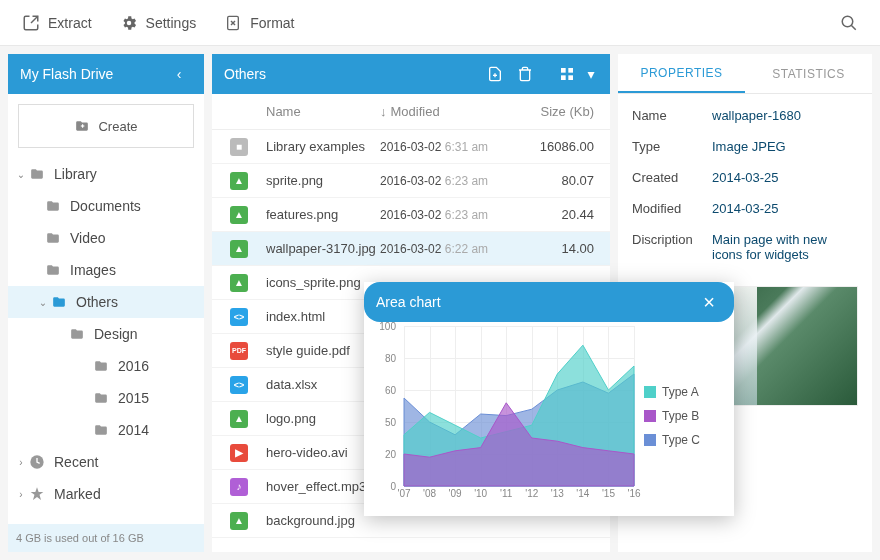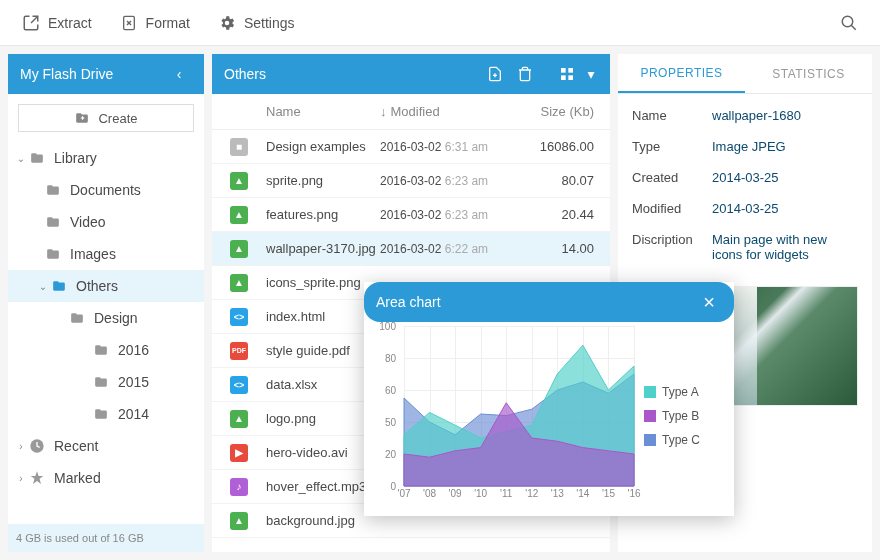--- a/index.html
+++ b/index.html
@@ -10,21 +10,21 @@
 .tbtn span { color:#555; font-size:14px; }
 .sp { flex:1; }
 .wrap { display:flex; gap:8px; padding:8px; height:514px; }
 .panel { background:#fff; display:flex; flex-direction:column; }
 .side { width:196px; }
 .center { flex:1; }
 .right { width:254px; }
 .phead { background:#2b9ad6; color:#fff; height:40px; display:flex; align-items:center; padding:0 12px; font-size:14px; }
 .phead .hsp { flex:1; }
 .phead .hbtn { width:26px; height:26px; display:flex; align-items:center; justify-content:center; cursor:pointer; margin-left:4px;}
-.create { margin:10px; border:1px solid #ddd; height:28px; display:flex; align-items:center; justify-content:center; gap:8px; cursor:pointer; font-size:13px; color:#555;}
+.create { margin:10px; border:1px solid #ddd; height:44px; display:flex; align-items:center; justify-content:center; gap:8px; cursor:pointer; font-size:13px; color:#555;}
 .tree { flex:1; overflow:auto; font-size:14px; }
 .tnode { display:flex; align-items:center; height:32px; cursor:pointer; color:#4a4a4a;}
 .tnode.sel { background:#e6f4fb; }
 .tnode.sel .ficon{ color:#2b9ad6;}
 .tarrow { width:14px; display:flex; justify-content:center; color:#888; font-size:10px;}
 .ficon { width:18px; margin-right:8px; color:#999; display:flex; justify-content:center;}
 .storage { height:28px; background:#e6f4fb; display:flex; align-items:center; padding:0 8px; font-size:11px; color:#888;}
 .thead { display:flex; height:36px; align-items:center; color:#888; font-size:13px; border-bottom:1px solid #eee;}
 .thead .col1{width:54px;}
 .thead .col2{flex:1;}
@@ -80,35 +80,35 @@
         <svg width="18" height="18" viewBox="0 0 24 24" fill="none" stroke="#666" stroke-width="2">
           <path d="M14 3h7v7"></path>
           <path d="M21 3l-9 9"></path>
           <path d="M21 14v5a2 2 0 0 1-2 2H5a2 2 0 0 1-2-2V5a2 2 0 0 1 2-2h5"></path>
         </svg>
       </span>
     <span>Extract</span>
   </div>
   <div class="tbtn">
     <span class="ico">
+        <svg width="18" height="18" viewBox="0 0 24 24" fill="#666">
+          <path d="M19.4 13a7.5 7.5 0 0 0 0-2l2-1.6-2-3.4-2.4.9a7.5 7.5 0 0 0-1.7-1L15 3h-4l-.3 2.9a7.5 7.5 0 0 0-1.7 1l-2.4-.9-2 3.4L6.6 11a7.5 7.5 0 0 0 0 2l-2 1.6 2 3.4 2.4-.9a7.5 7.5 0 0 0 1.7 1L11 21h4l.3-2.9a7.5 7.5 0 0 0 1.7-1l2.4.9 2-3.4Zm-7.4 2a3 3 0 1 1 0-6 3 3 0 0 1 0 6Z"></path>
+        </svg>
+      </span>
+    <span>Settings</span>
+  </div>
+  <div class="tbtn">
+    <span class="ico">
         <svg width="16" height="18" viewBox="0 0 24 24" fill="#666">
           <rect x="4" y="2" width="16" height="20" rx="2" fill="none" stroke="#666" stroke-width="2"></rect>
           <line x1="9" y1="9" x2="15" y2="15" stroke="#666" stroke-width="2"></line>
           <line x1="15" y1="9" x2="9" y2="15" stroke="#666" stroke-width="2"></line>
         </svg>
       </span>
     <span>Format</span>
-  </div>
-  <div class="tbtn">
-    <span class="ico">
-        <svg width="18" height="18" viewBox="0 0 24 24" fill="#666">
-          <path d="M19.4 13a7.5 7.5 0 0 0 0-2l2-1.6-2-3.4-2.4.9a7.5 7.5 0 0 0-1.7-1L15 3h-4l-.3 2.9a7.5 7.5 0 0 0-1.7 1l-2.4-.9-2 3.4L6.6 11a7.5 7.5 0 0 0 0 2l-2 1.6 2 3.4 2.4-.9a7.5 7.5 0 0 0 1.7 1L11 21h4l.3-2.9a7.5 7.5 0 0 0 1.7-1l2.4.9 2-3.4Zm-7.4 2a3 3 0 1 1 0-6 3 3 0 0 1 0 6Z"></path>
-        </svg>
-      </span>
-    <span>Settings</span>
   </div>
   <div class="sp"></div>
   <div class="tbtn">
     <span class="ico">
         <svg width="18" height="18" viewBox="0 0 24 24" fill="none" stroke="#666" stroke-width="2">
           <circle cx="10" cy="10" r="7"></circle>
           <line x1="21" y1="21" x2="15" y2="15"></line>
         </svg>
       </span>
   </div>
@@ -274,21 +274,21 @@
           <span>↓</span>
           <span>Modified</span>
         </div>
       <div class="col4">Size (Kb)</div>
     </div>
     <div class="flist" id="flist">
         <div class="frow">
           <div class="col1">
             <div class="fico folder">■</div>
           </div>
-          <div class="col2">Design examples</div>
+          <div class="col2">Library examples</div>
           <div class="col3">2016-03-02 <span class="t2">6:31 am</span></div>
           <div class="col4">16086.00</div>
         </div>
         <div class="frow">
           <div class="col1">
             <div class="fico img">▲</div>
           </div>
           <div class="col2">sprite.png</div>
           <div class="col3">2016-03-02 <span class="t2">6:23 am</span></div>
           <div class="col4">80.07</div>

